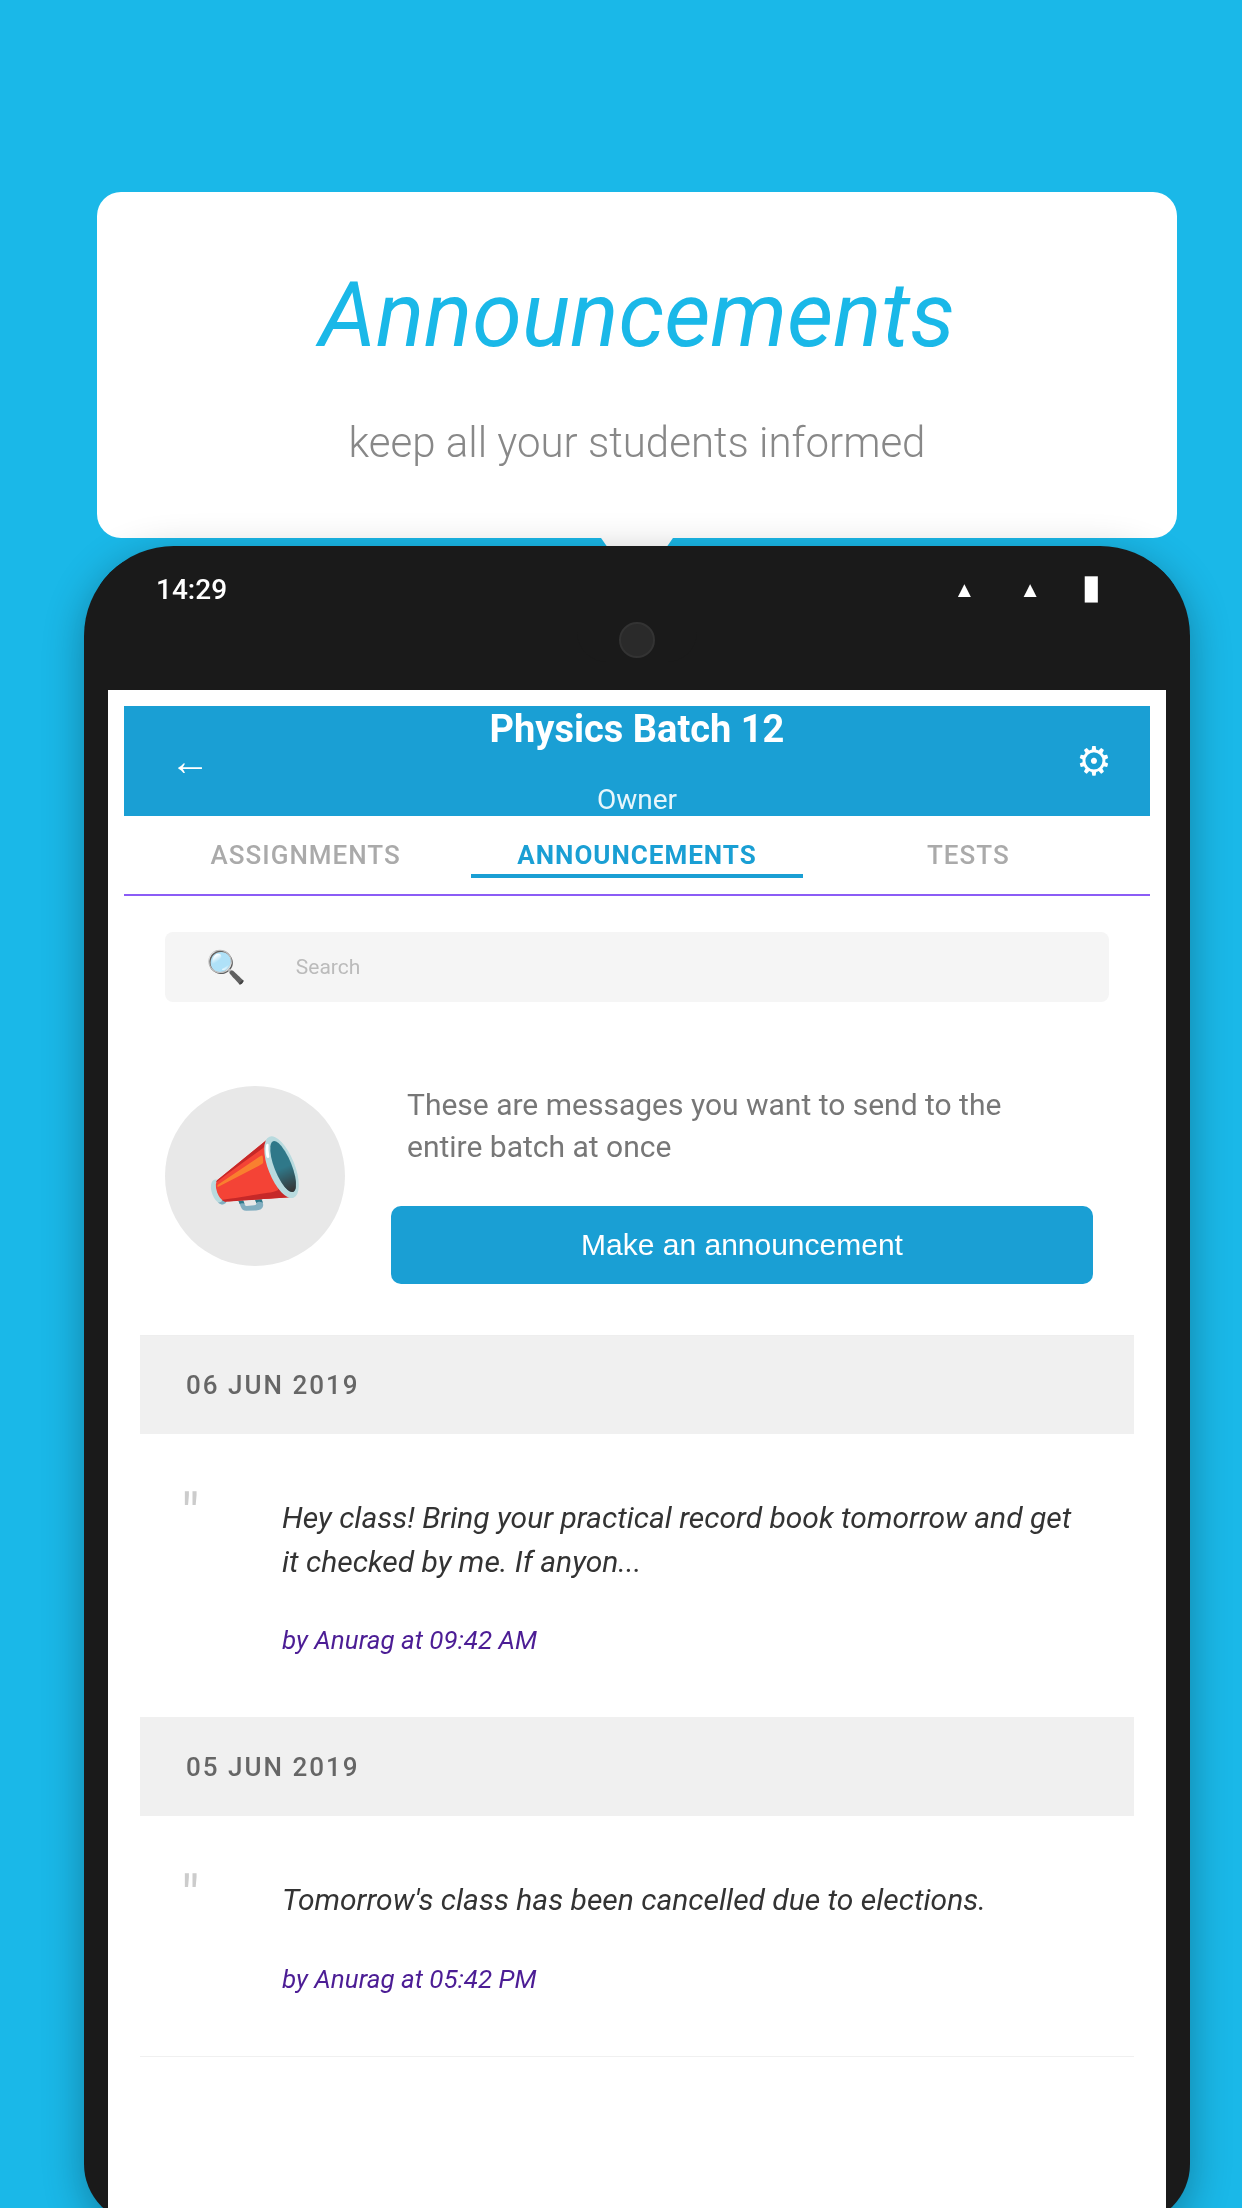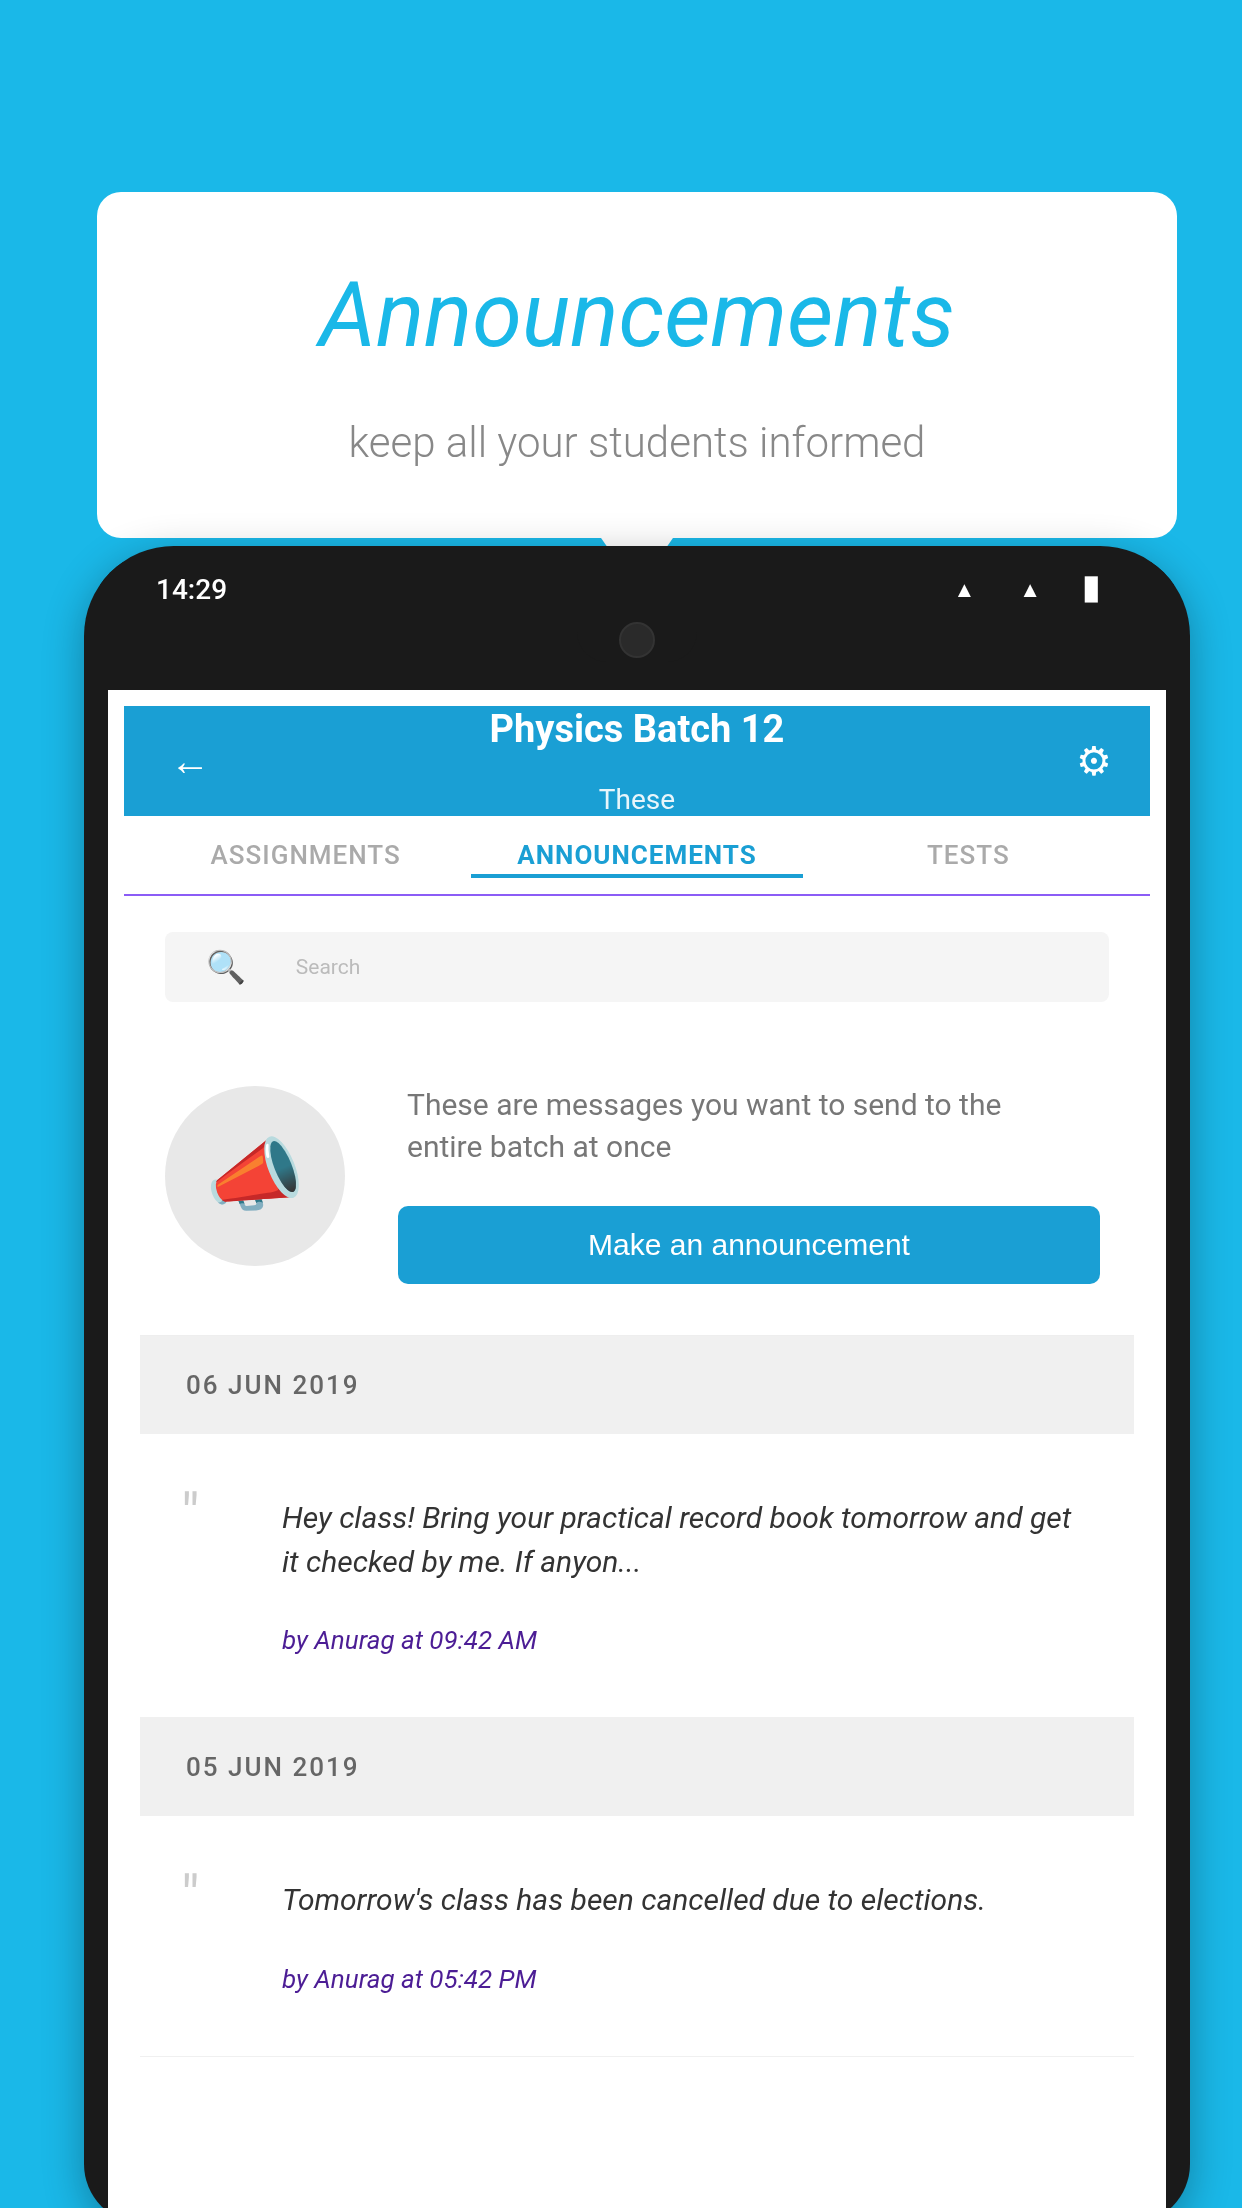--- a/index.html
+++ b/index.html
@@ -283,21 +283,20 @@
     .make-announcement-btn {
       background: #1a9fd4;
       color: white;
       border: none;
       border-radius: 10px;
       padding: 22px 35px;
       font-size: 30px;
       font-weight: 500;
       cursor: pointer;
       width: 100%;
-      margin-left: 7px;
     }
 
     
     .date-divider {
       background: #f0f0f0;
       padding: 18px 30px;
       display: flex;
       align-items: center;
       gap: 14px;
     }
@@ -378,21 +377,21 @@
       <div class="notch-camera"></div>
     </div>
   </div>
 
   <div class="app-content">
 
     <div class="app-toolbar">
       <div class="toolbar-back">←</div>
       <div class="toolbar-title-area">
         <div class="toolbar-title">Physics Batch 12</div>
-        <div class="toolbar-subtitle">These</div>
+        <div class="toolbar-subtitle">Owner</div>
       </div>
       <div class="toolbar-settings">⚙</div>
     </div>
 
     <div class="tabs-bar">
       <div class="tab-item">ASSIGNMENTS</div>
       <div class="tab-item active">ANNOUNCEMENTS</div>
       <div class="tab-item">TESTS</div>
     </div>
 

